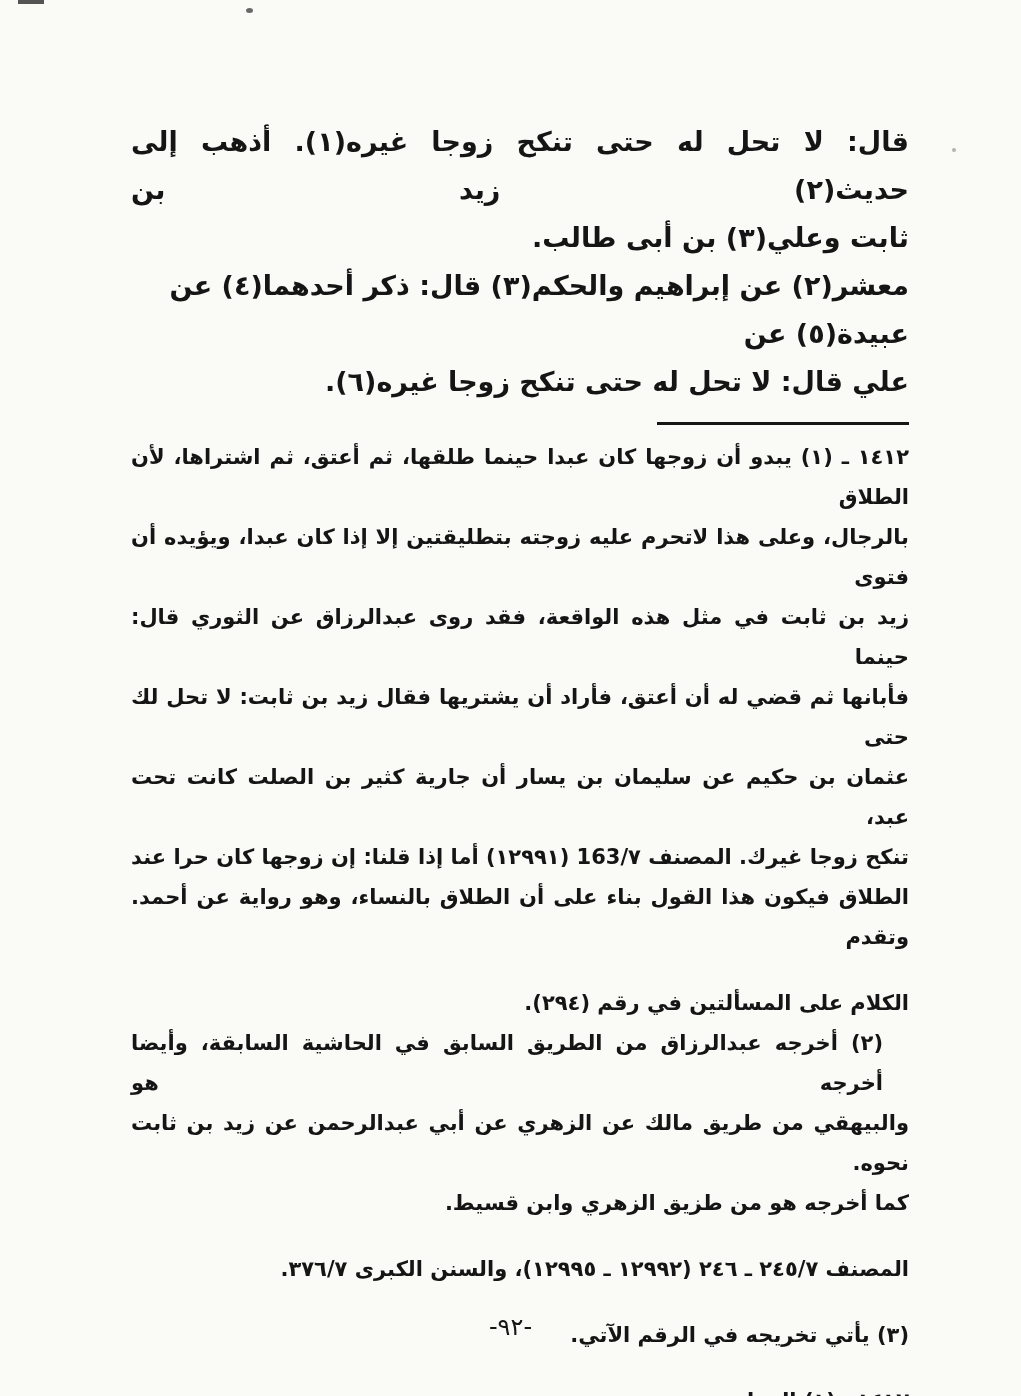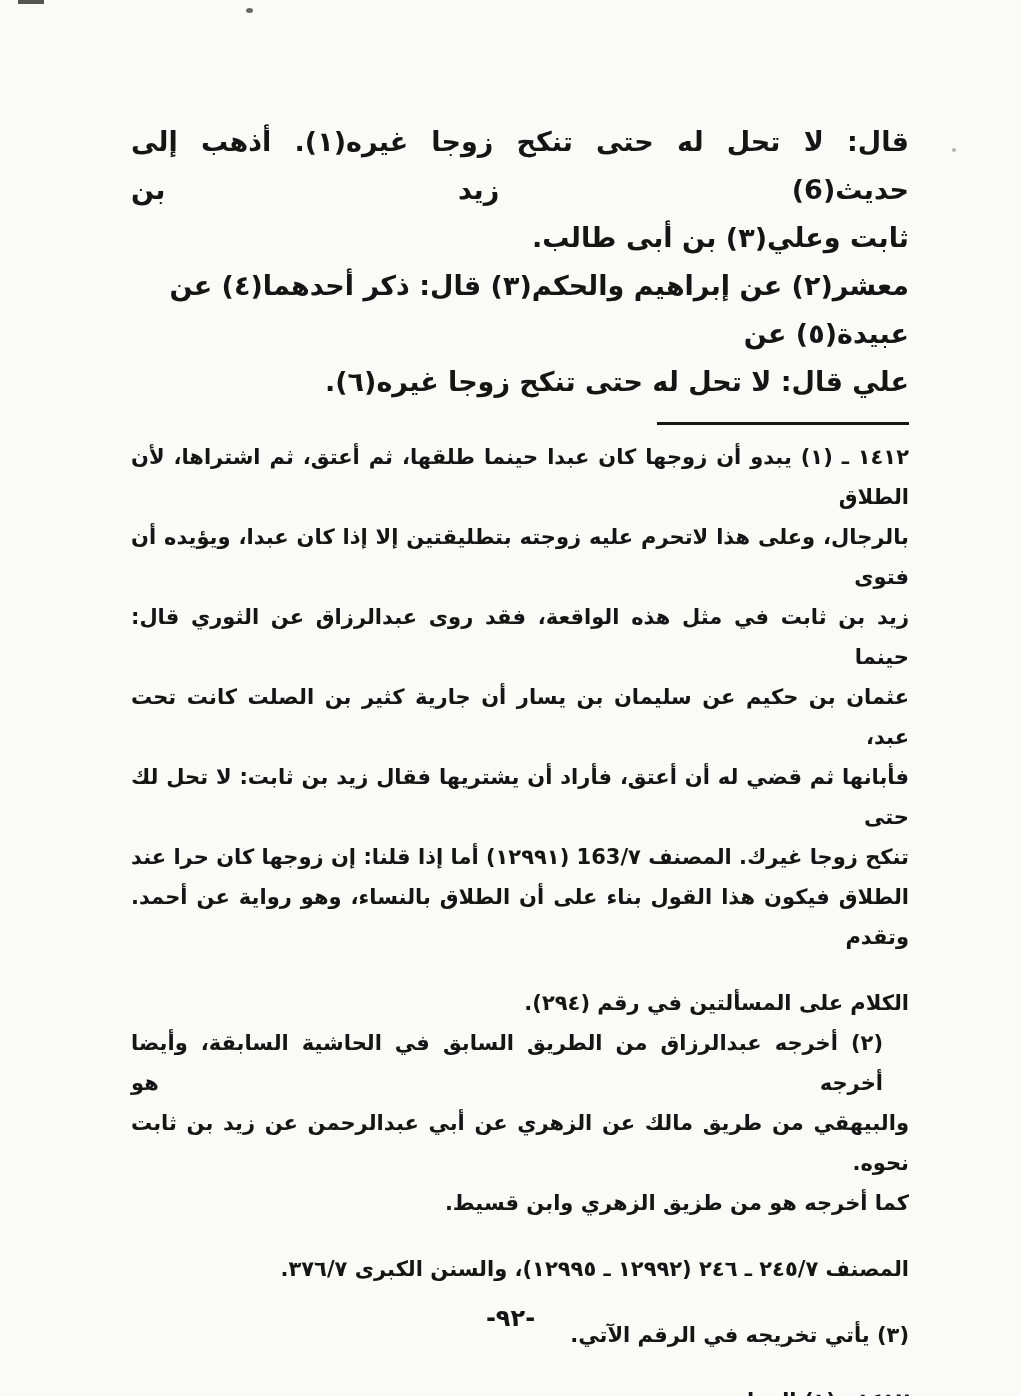--- a/index.html
+++ b/index.html
@@ -25,56 +25,56 @@
   .right{text-align:right;margin-top:26px;}
   .center{text-align:right;}
   .ind{padding-right:26px;}
   .fn-block{margin-top:6px;}
   .sep{
     width:252px;height:3px;background:#161616;
     margin:16px 0 12px auto; 
   }
   .page-number{
     position:absolute;
-    bottom:64px;left:0;width:100%;
+    bottom:55px;left:0;width:100%;
     text-align:center;
-    font-size:24px;font-weight:700;
+    font-size:24px;font-weight:400;
     direction:ltr;
   }
   .artifact{position:absolute;background:#2a2a2a;}
   .artifact.a1{left:18px;top:0;width:26px;height:4px;opacity:.8;}
   .artifact.a2{left:246px;top:8px;width:7px;height:5px;border-radius:50%;opacity:.7;}
   .artifact.a3{left:952px;top:148px;width:4px;height:4px;border-radius:50%;opacity:.35;}
 </style>
 </head>
 <body>
 
 <div class="page">
 
   <div class="artifact a1"></div>
   <div class="artifact a2"></div>
   <div class="artifact a3"></div>
 
   <div class="content">
 
     <div class="matn">
-      <div class="just">قال: لا تحل له حتى تنكح زوجا غيره(١). أذهب إلى حديث(6) زيد بن</div>
+      <div class="just">قال: لا تحل له حتى تنكح زوجا غيره(١). أذهب إلى حديث(٢) زيد بن</div>
       <div class="center">ثابت وعلي(٣) بن أبى طالب.</div>
       <div class="center">معشر(٢) عن إبراهيم والحكم(٣) قال: ذكر أحدهما(٤) عن عبيدة(٥) عن</div>
       <div class="center">علي قال: لا تحل له حتى تنكح زوجا غيره(٦).</div>
     </div>
 
     <div class="sep"></div>
 
     <div class="fn fn-block">
       <div class="just">١٤١٢ ـ (١) يبدو أن زوجها كان عبدا حينما طلقها، ثم أعتق، ثم اشتراها، لأن الطلاق</div>
       <div class="just">بالرجال، وعلى هذا لاتحرم عليه زوجته بتطليقتين إلا إذا كان عبدا، ويؤيده أن فتوى</div>
       <div class="just">زيد بن ثابت في مثل هذه الواقعة، فقد روى عبدالرزاق عن الثوري قال: حينما</div>
+      <div class="just">فأبانها ثم قضي له أن أعتق، فأراد أن يشتريها فقال زيد بن ثابت: لا تحل لك حتى</div>
       <div class="just">عثمان بن حكيم عن سليمان بن يسار أن جارية كثير بن الصلت كانت تحت عبد،</div>
-      <div class="just">فأبانها ثم قضي له أن أعتق، فأراد أن يشتريها فقال زيد بن ثابت: لا تحل لك حتى</div>
       <div class="just">تنكح زوجا غيرك. المصنف 163/٧ (١٢٩٩١) أما إذا قلنا: إن زوجها كان حرا عند</div>
       <div class="just">الطلاق فيكون هذا القول بناء على أن الطلاق بالنساء، وهو رواية عن أحمد. وتقدم</div>
       <div class="right">الكلام على المسألتين في رقم (٢٩٤).</div>
       <div class="just ind">(٢) أخرجه عبدالرزاق من الطريق السابق في الحاشية السابقة، وأيضا أخرجه هو</div>
       <div class="just">والبيهقي من طريق مالك عن الزهري عن أبي عبدالرحمن عن زيد بن ثابت نحوه.</div>
       <div class="center">كما أخرجه هو من طزيق الزهري وابن قسيط.</div>
       <div class="right">المصنف ٢٤٥/٧ ـ ٢٤٦ (١٢٩٩٢ ـ ١٢٩٩٥)، والسنن الكبرى ٣٧٦/٧.</div>
       <div class="right">(٣) يأتي تخريجه في الرقم الآتي.</div>
       <div class="right">١٤١٢ ـ (١) الحذاء.</div>
 

